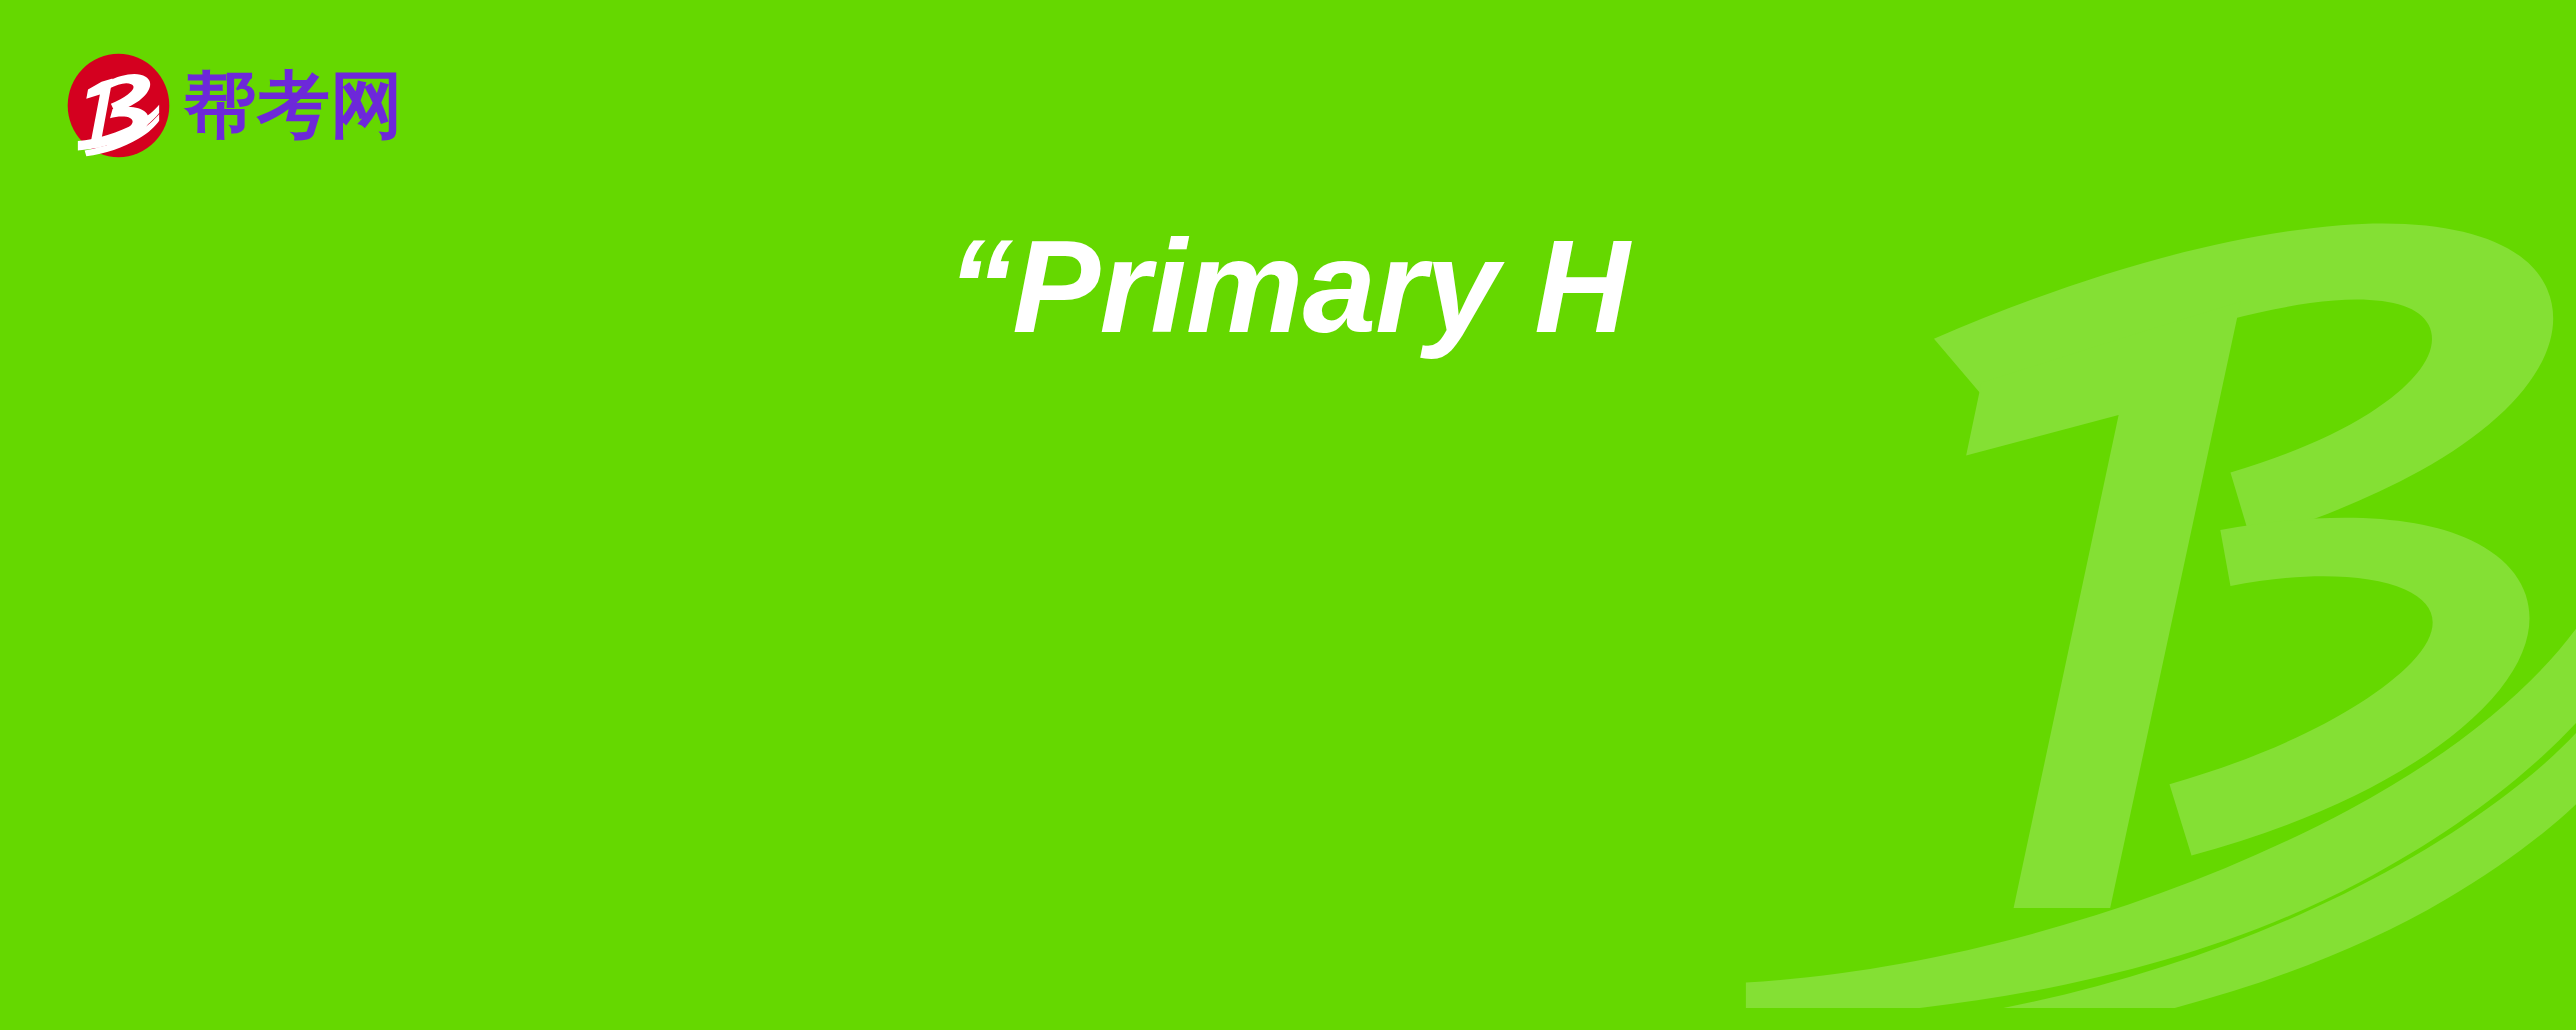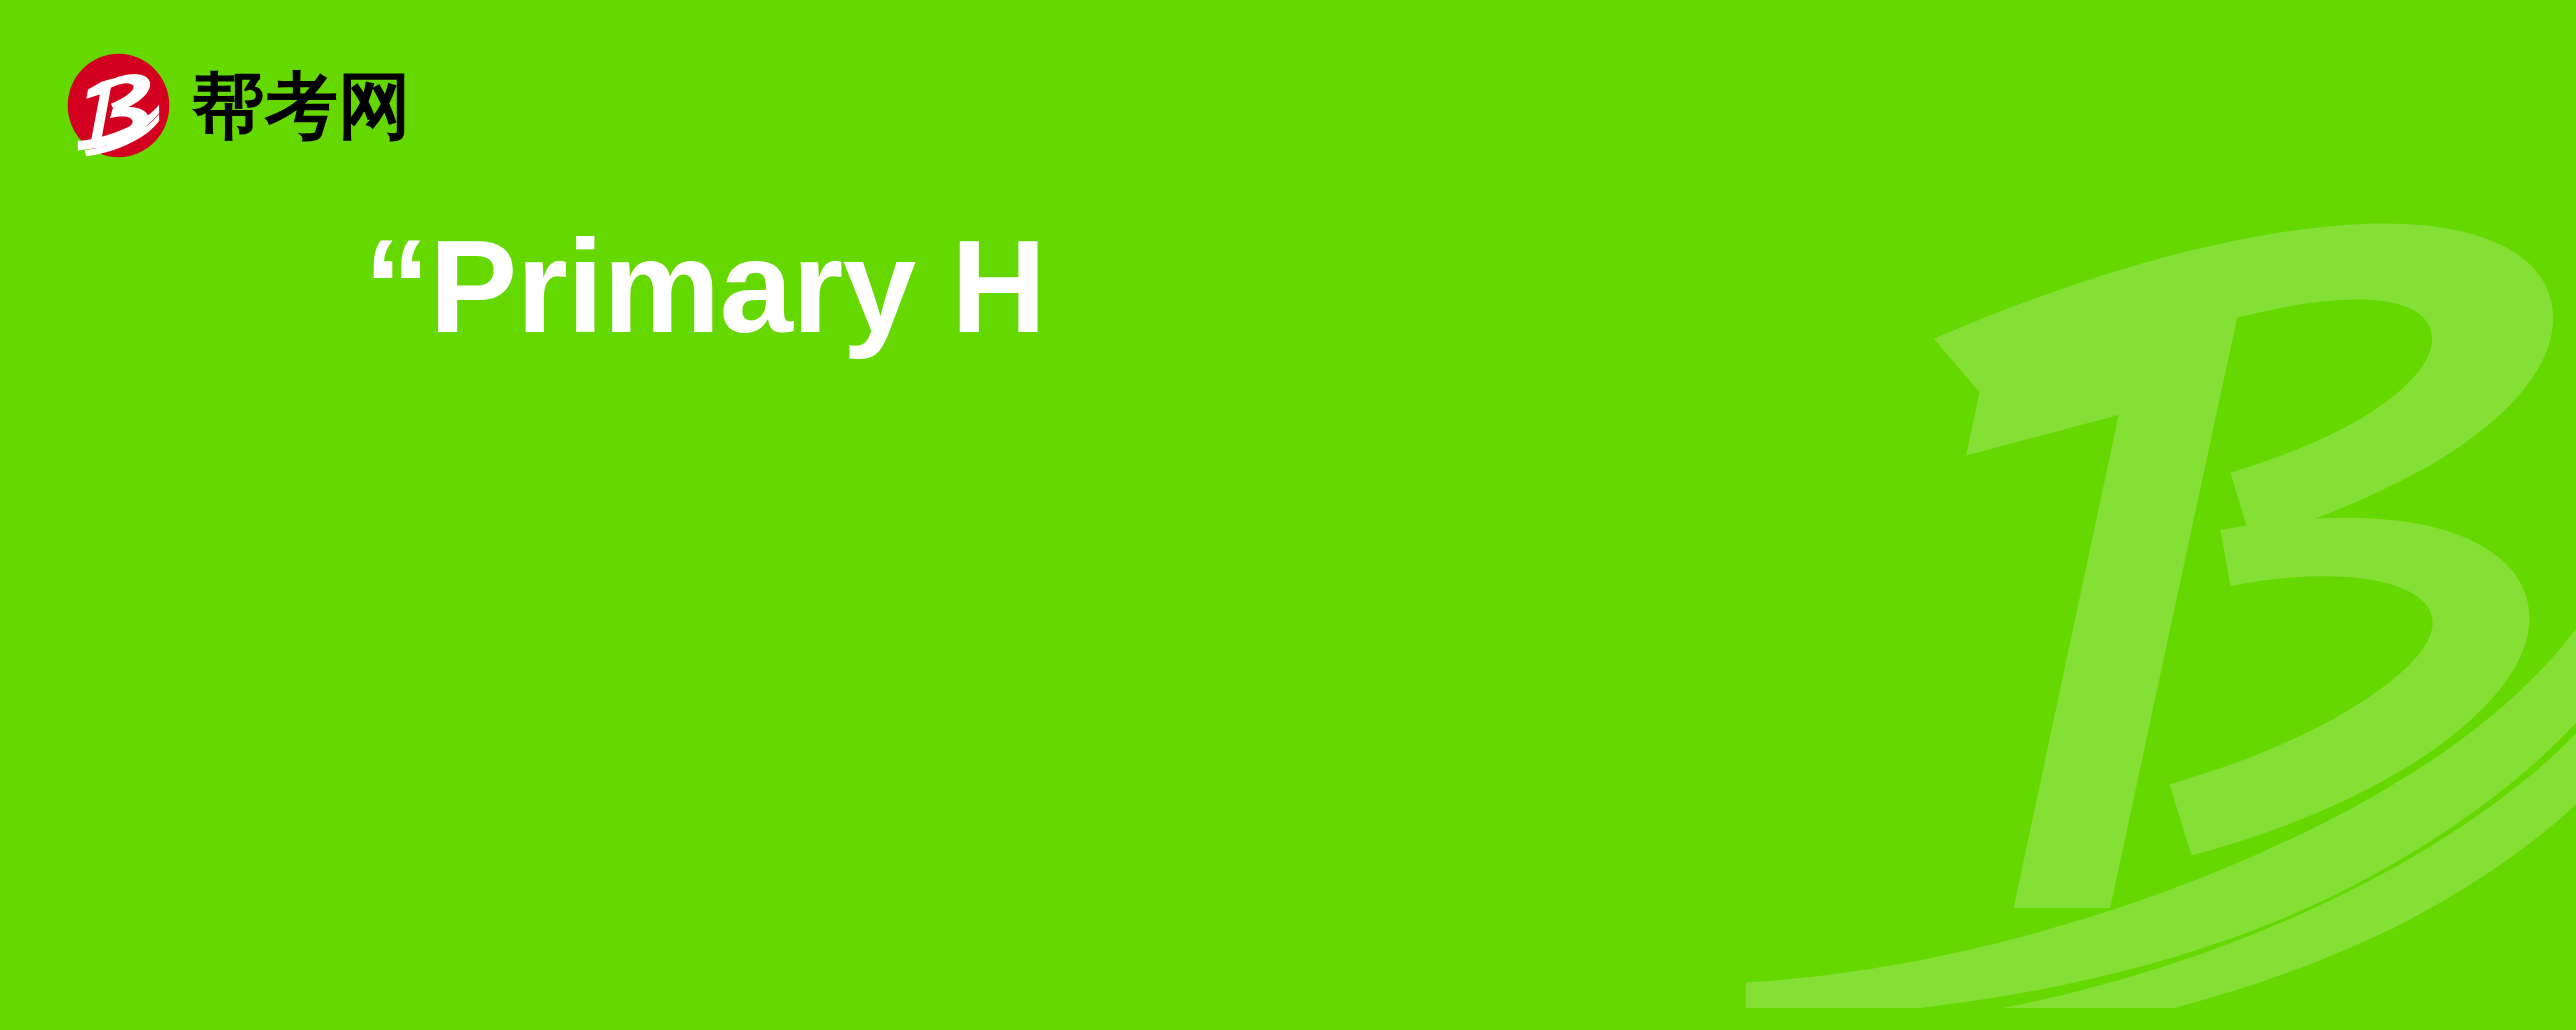--- a/index.html
+++ b/index.html
@@ -49,45 +49,46 @@
     width: 105px;
     height: 105px;
     flex: 0 0 auto;
   }
   #brand-mark svg {
     display: block;
     width: 105px;
     height: 105px;
   }
   #brand-text {
-    margin-left: 21px;
+    margin-left: 13px;
     font-size: 73px;
     line-height: 1;
     font-weight: 700;
-    color: #000000;
+    color: #6d28d9;
     letter-spacing: 0px;
     white-space: nowrap;
-    font-family: Liberation Sans, sans-serif;
+    font-family: Liberation Serif, serif;
   }
 
   
   #headline {
     position: absolute;
     left: 0;
     right: 0;
     top: 216px;
     z-index: 2;
-    text-align: left;
+    text-align: center;
     color: #ffffff;
     font-weight: 700;
     font-size: 132px;
     line-height: 1.08;
     letter-spacing: -0.8px;
     padding: 0 364px;
     box-sizing: border-box;
+    font-style: italic;
   }
   #headline .ln {
     display: block;
     white-space: nowrap;
   }
   #headline .ln-cjk {
     font-family: "DejaVu Sans", "Liberation Sans", sans-serif;
     font-size: 127px;
     letter-spacing: 1.7px;
   }

